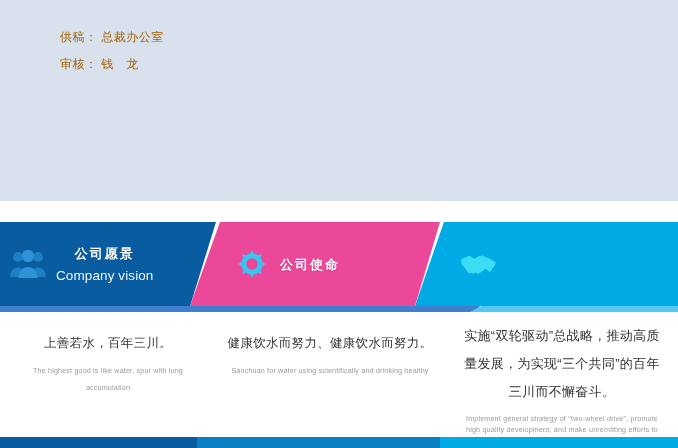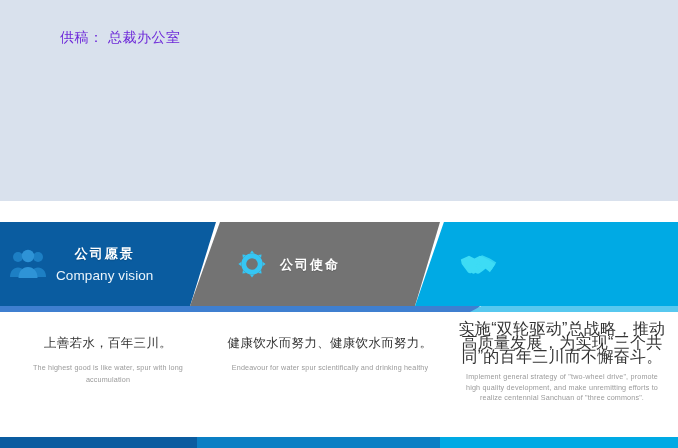--- a/index.html
+++ b/index.html
@@ -24,22 +24,22 @@
     height: 201px;
     background: #d9e1ed;
     box-sizing: border-box;
   }
   .credits-list {
     position: absolute;
     left: 60px;
     top: 24px;
   }
   .credit-line {
-    color: #6d28d9;
-    font-size: 14px;
+    color: #a16207;
+    font-size: 12px;
     line-height: 27px;
     letter-spacing: 0.5px;
     white-space: pre;
   }
 
   
   .white-gap {
     position: absolute;
     left: 0;
     top: 201px;
@@ -68,21 +68,21 @@
   .banner-col.c0 {
     left: 0;
     width: 216px;
     background: #0a5ca0;
     clip-path: polygon(0 0, 100% 0, 88% 100%, 0 100%);
     padding-left: 8px;
   }
   .banner-col.c1 {
     left: 190px;
     width: 250px;
-    background: #737373;
+    background: #ec4899;
     clip-path: polygon(12% 0, 100% 0, 90% 100%, 0 100%);
     padding-left: 42px;
   }
   .banner-col.c2 {
     left: 415px;
     width: 263px;
     background: #00aae4;
     clip-path: polygon(11% 0, 100% 0, 100% 100%, 0 100%);
     padding-left: 44px;
   }
@@ -157,28 +157,28 @@
   .content-col.b2 { width: 234px; padding-left: 14px; padding-right: 12px; padding-top: 10px; }
 
   .body-cn {
     color: #333333;
     font-size: 12.5px;
     text-align: center;
     line-height: 19px;
     letter-spacing: 0.3px;
   }
   .content-col.b2 .body-cn {
-    font-size: 16px;
-    line-height: 14px;
+    font-size: 13px;
+    line-height: 28px;
   }
   .body-en {
     color: #9a9a9a;
     font-size: 7.2px;
     text-align: center;
-    line-height: 12px;
+    line-height: 17px;
     margin-top: 9px;
     letter-spacing: 0.15px;
   }
   .content-col.b2 .body-en {
     text-align: justify;
     text-align-last: center;
     margin-top: 8px;
     padding: 0 8px;
     line-height: 10.5px;
   }
@@ -200,20 +200,21 @@
   .bottom-seg.s0 { left: 0;   width: 197px; background: #0a5ca0; }
   .bottom-seg.s1 { left: 197px; width: 243px; background: #0a7fc4; }
   .bottom-seg.s2 { left: 440px; width: 238px; background: #00aae4; }
 </style>
 </head>
 <body>
 
 <div class="credits-panel">
   <div class="credits-list">
     <div class="credit-line">供稿： 总裁办公室</div>
+    <div class="credit-line">审核： 钱　龙</div>
   </div>
 </div>
 
 <div class="white-gap"></div>
 
 <div class="banner">
 
   <div class="banner-col c0">
     <span class="banner-icon">
       <svg width="38" height="30" viewBox="0 0 38 30" aria-hidden="true">
@@ -263,21 +264,21 @@
   <div class="accent-seg a2"></div>
 </div>
 
 <div class="content-row">
   <div class="content-col b0">
     <div class="body-cn">上善若水，百年三川。</div>
     <div class="body-en">The highest good is like water, spur with long accumulation</div>
   </div>
   <div class="content-col b1">
     <div class="body-cn">健康饮水而努力、健康饮水而努力。</div>
-    <div class="body-en">Endeavour for water spur scientifically and drinking healthy</div>
+    <div class="body-en">Sanchuan for water using scientifically and drinking healthy</div>
   </div>
   <div class="content-col b2">
     <div class="body-cn">实施“双轮驱动”总战略，推动高质量发展，为实现“三个共同”的百年三川而不懈奋斗。</div>
     <div class="body-en">Implement general strategy of "two-wheel drive", promote high quality development, and make unremitting efforts to realize centennial Sanchuan of "three commons".</div>
   </div>
 </div>
 
 <div class="bottom-strip">
   <div class="bottom-seg s0"></div>
   <div class="bottom-seg s1"></div>

